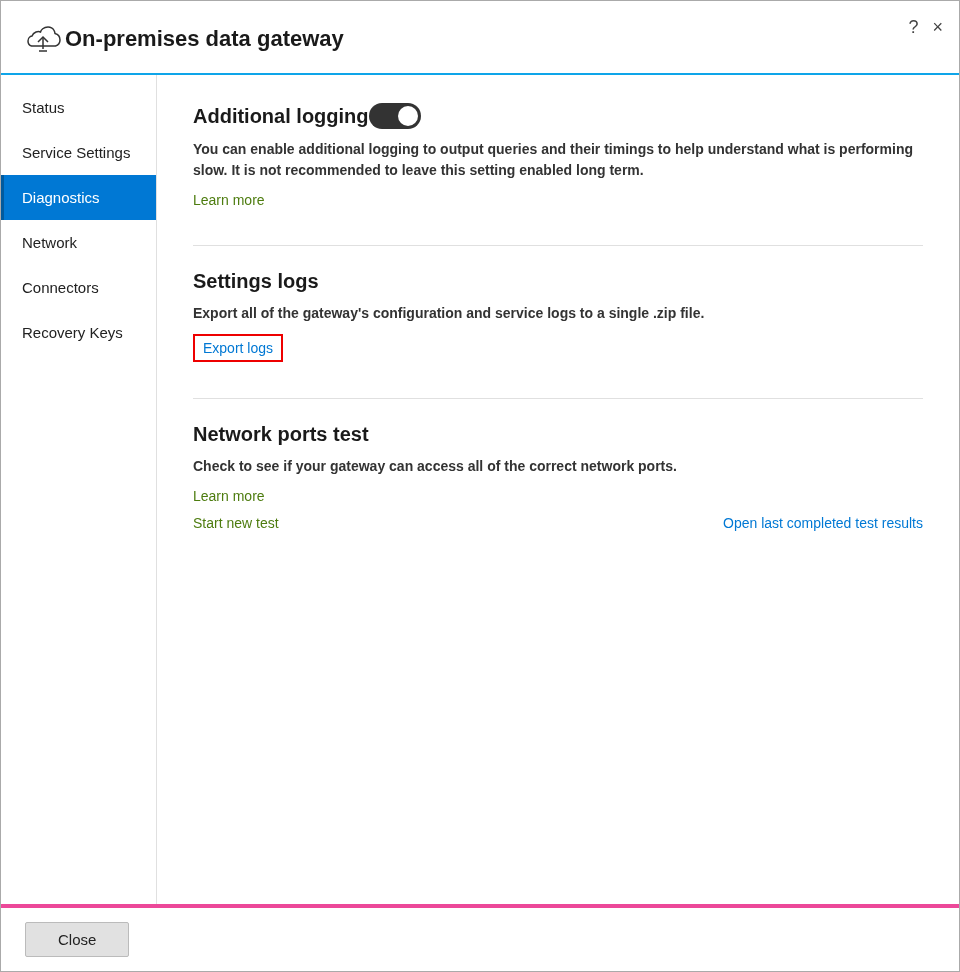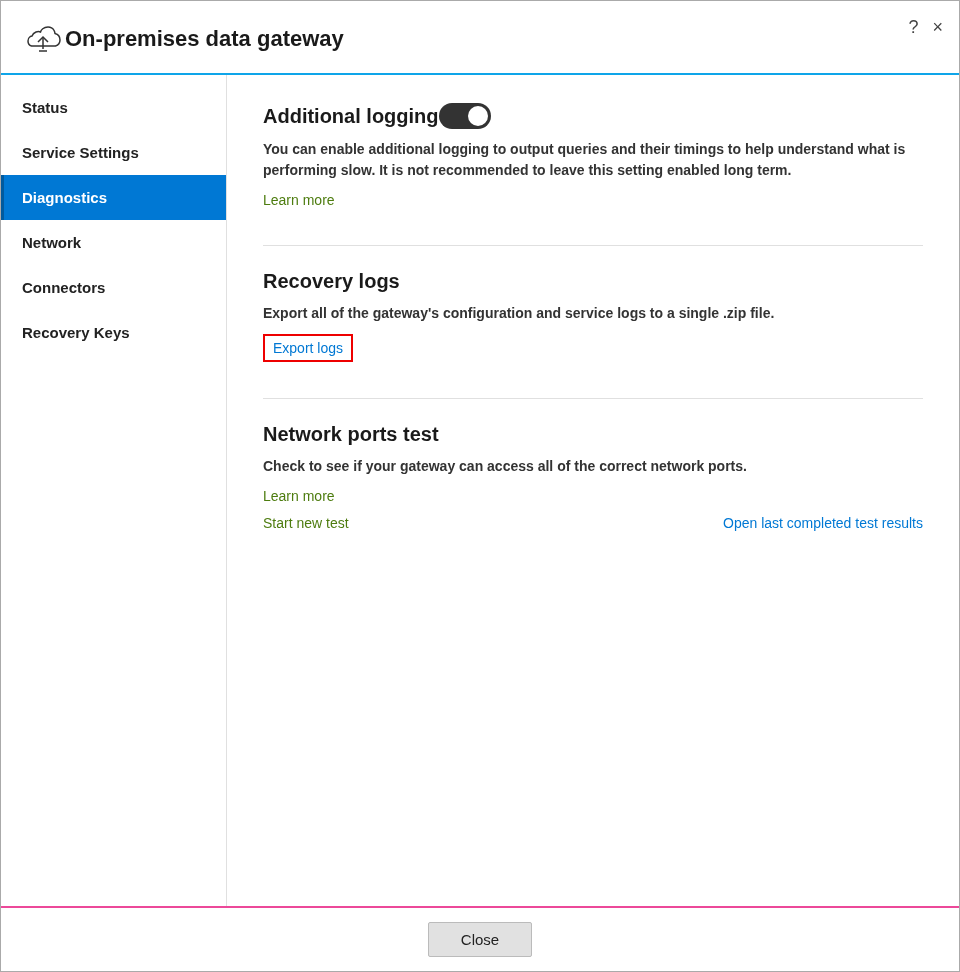--- a/index.html
+++ b/index.html
@@ -45,26 +45,25 @@
       font-size: 18px;
       color: #444;
       cursor: pointer;
       font-weight: 300;
     }
     .content-area {
       display: flex;
       flex: 1;
     }
     .sidebar {
-      width: 226px;
+      width: 156px;
       background: #fff;
       border-right: 1px solid #e0e0e0;
       padding-top: 10px;
       flex-shrink: 0;
-      font-weight: bold;
     }
     .sidebar-item {
       padding: 14px 18px;
       font-size: 15px;
       color: #222;
       cursor: pointer;
       border-left: 3px solid transparent;
     }
     .sidebar-item.active {
       background: #0078d4;
@@ -154,24 +153,24 @@
     .last-completed {
       text-align: right;
       margin-top: 6px;
       font-size: 14px;
       color: #333;
     }
     .last-completed-label {
       font-weight: 600;
     }
     .footer {
-      padding: 14px 8px;
-      display: flex;
-      justify-content: center;
-      border-top: 2px solid #ec4899;
+      padding: 14px 24px;
+      display: flex;
+      justify-content: flex-start;
+      border-top: 4px solid #ec4899;
       background: #fff;
     }
     .close-btn {
       padding: 8px 32px;
       background: #e1e1e1;
       border: 1px solid #bbb;
       font-size: 15px;
       color: #222;
       cursor: pointer;
       border-radius: 2px;
@@ -235,21 +234,21 @@
           </div>
         </div>
         <p class="section-desc">You can enable additional logging to output queries and their timings to help understand what is performing slow. It is not recommended to leave this setting enabled long term.</p>
         <a class="learn-more-link" href="#">Learn more</a>
       </div>
 
       <hr class="divider">
 
       <div class="section">
         <div class="section-header">
-          <span class="section-title">Recovery logs</span>
+          <span class="section-title">Settings logs</span>
         </div>
         <p class="section-desc">Export all of the gateway's configuration and service logs to a single .zip file.</p>
         <a class="export-logs-link" href="#">Export logs</a>
       </div>
 
       <hr class="divider">
 
       <div class="section">
         <div class="section-header">
           <span class="section-title">Network ports test</span>

